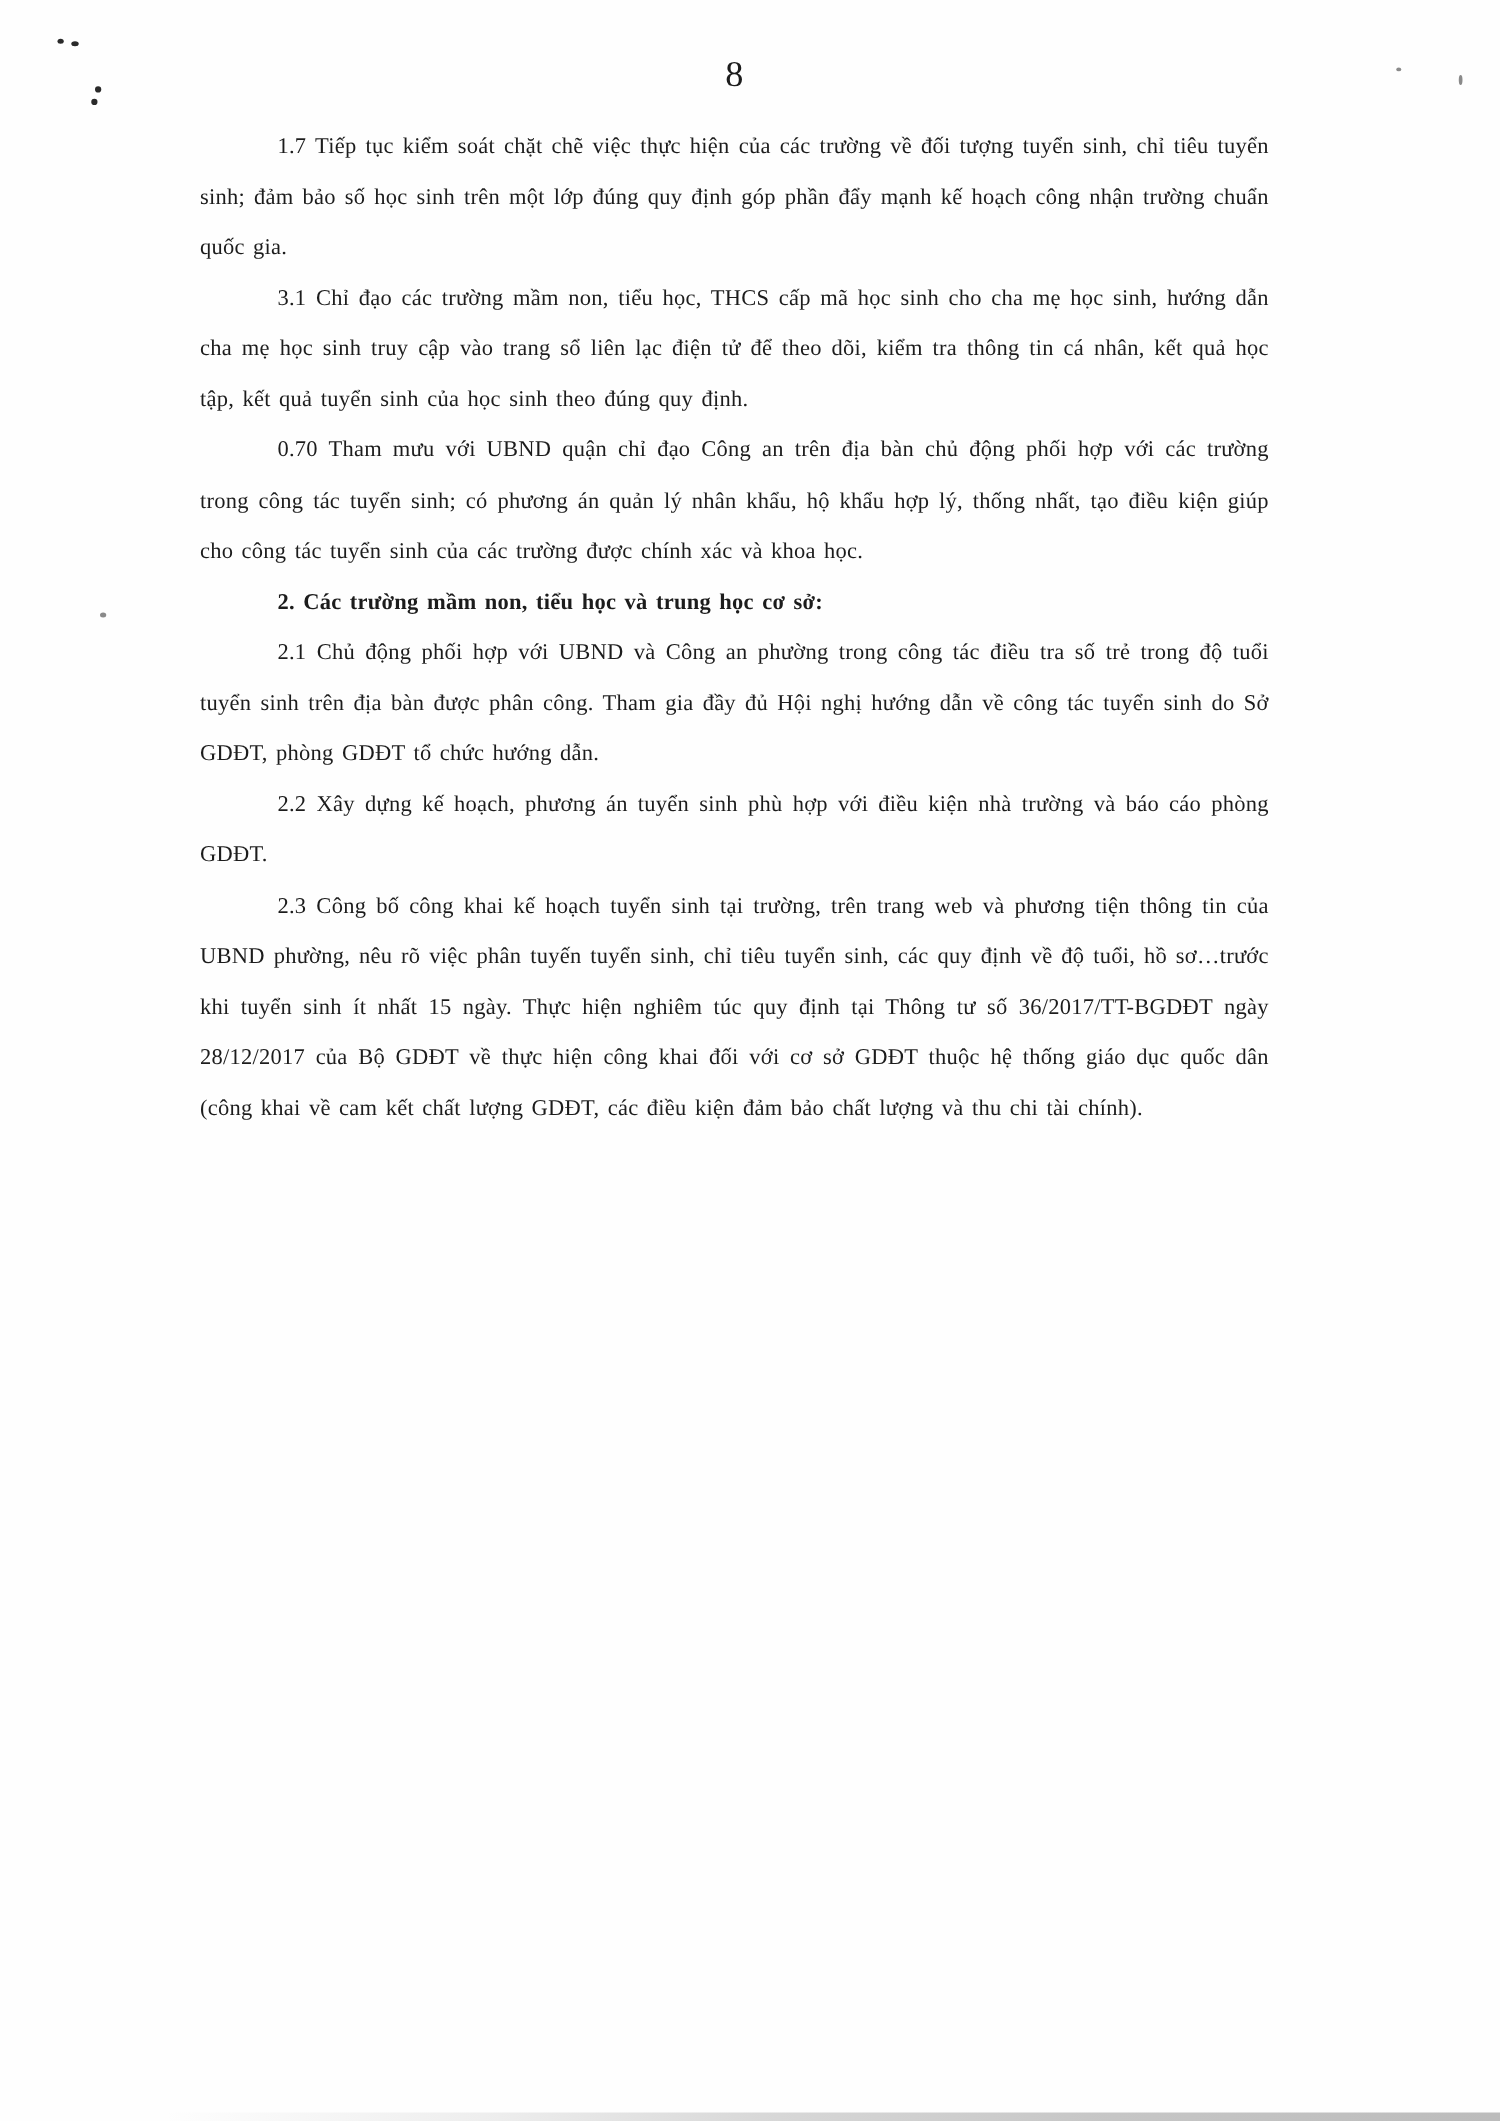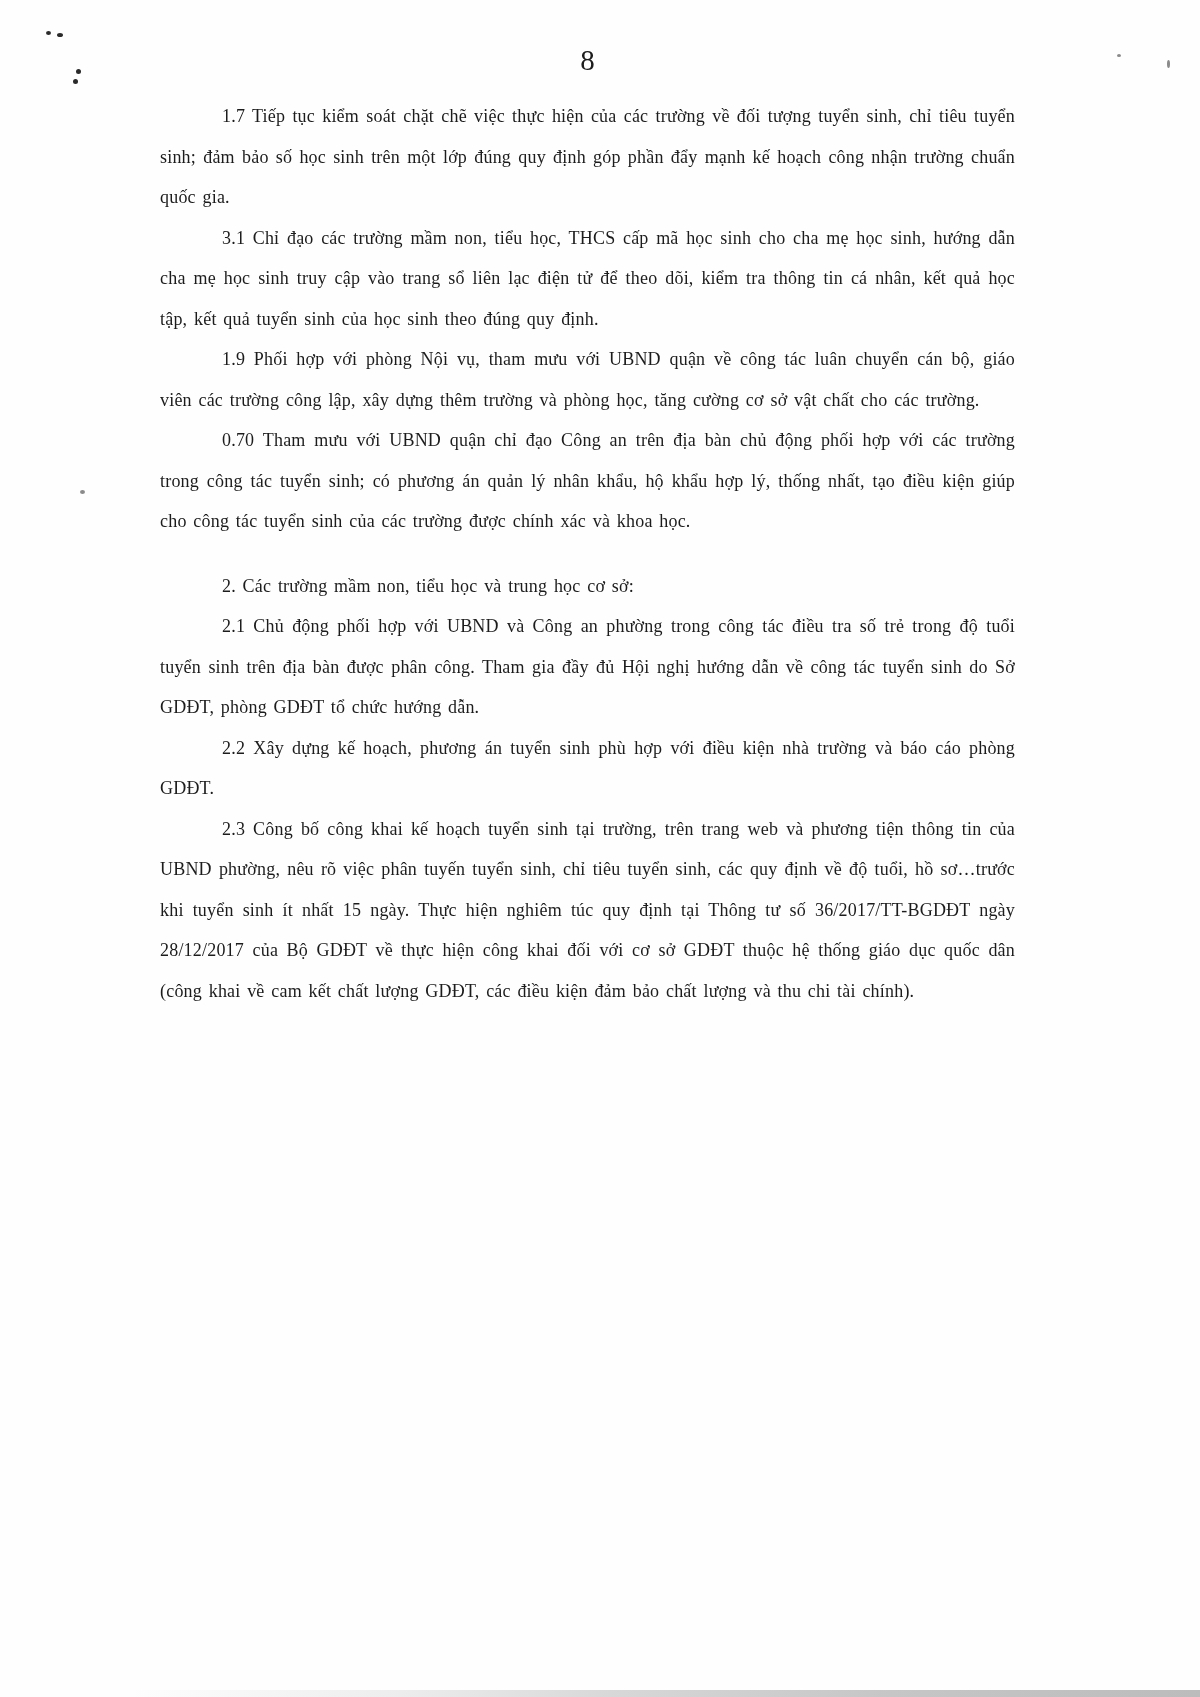--- a/index.html
+++ b/index.html
@@ -31,22 +31,21 @@
     line-height: 40.5px;
     text-align: justify;
     letter-spacing: 0.2px;
     word-spacing: 2px;
   }
   .content p {
     margin: 0;
     text-indent: 62px;
   }
   .content p.heading {
-    font-weight: normal;
-    margin-top: 24px;
+    font-weight: bold;
   }
   
   .speck {
     position: absolute;
     background: #2a2a2a;
     border-radius: 50%;
   }
   .speck.faint { background: #8a8a8a; }
   .bottom-edge {
     position: absolute;
@@ -74,21 +73,20 @@
   <div class="speck faint" style="left:1117px; top:54px; width:4px; height:3px;"></div>
   <div class="speck faint" style="left:1167px; top:60px; width:3px; height:8px;"></div>
   <div class="speck faint" style="left:80px; top:490px; width:5px; height:4px;"></div>
   <div class="bottom-edge"></div>
 
   <div class="page-number">8</div>
 
   <div class="content">
     <p>1.7 Tiếp tục kiểm soát chặt chẽ việc thực hiện của các trường về đối tượng tuyển sinh, chỉ tiêu tuyển sinh; đảm bảo số học sinh trên một lớp đúng quy định góp phần đẩy mạnh kế hoạch công nhận trường chuẩn quốc gia.</p>
     <p>3.1 Chỉ đạo các trường mầm non, tiểu học, THCS cấp mã học sinh cho cha mẹ học sinh, hướng dẫn cha mẹ học sinh truy cập vào trang sổ liên lạc điện tử để theo dõi, kiểm tra thông tin cá nhân, kết quả học tập, kết quả tuyển sinh của học sinh theo đúng quy định.</p>
-    <p>1.9 Phối hợp với phòng Nội vụ, tham mưu với UBND quận về công tác luân chuyển cán bộ, giáo viên các trường công lập, xây dựng thêm trường và phòng học, tăng cường cơ sở vật chất cho các trường.</p>
     <p>0.70 Tham mưu với UBND quận chỉ đạo Công an trên địa bàn chủ động phối hợp với các trường trong công tác tuyển sinh; có phương án quản lý nhân khẩu, hộ khẩu hợp lý, thống nhất, tạo điều kiện giúp cho công tác tuyển sinh của các trường được chính xác và khoa học.</p>
     <p class="heading">2. Các trường mầm non, tiểu học và trung học cơ sở:</p>
     <p>2.1 Chủ động phối hợp với UBND và Công an phường trong công tác điều tra số trẻ trong độ tuổi tuyển sinh trên địa bàn được phân công. Tham gia đầy đủ Hội nghị hướng dẫn về công tác tuyển sinh do Sở GDĐT, phòng GDĐT tổ chức hướng dẫn.</p>
     <p>2.2 Xây dựng kế hoạch, phương án tuyển sinh phù hợp với điều kiện nhà trường và báo cáo phòng GDĐT.</p>
     <p>2.3 Công bố công khai kế hoạch tuyển sinh tại trường, trên trang web và phương tiện thông tin của UBND phường, nêu rõ việc phân tuyến tuyển sinh, chỉ tiêu tuyển sinh, các quy định về độ tuổi, hồ sơ…trước khi tuyển sinh ít nhất 15 ngày. Thực hiện nghiêm túc quy định tại Thông tư số 36/2017/TT-BGDĐT ngày 28/12/2017 của Bộ GDĐT về thực hiện công khai đối với cơ sở GDĐT thuộc hệ thống giáo dục quốc dân (công khai về cam kết chất lượng GDĐT, các điều kiện đảm bảo chất lượng và thu chi tài chính).</p>
   </div>
 
 </div>
 
 </body></html>

